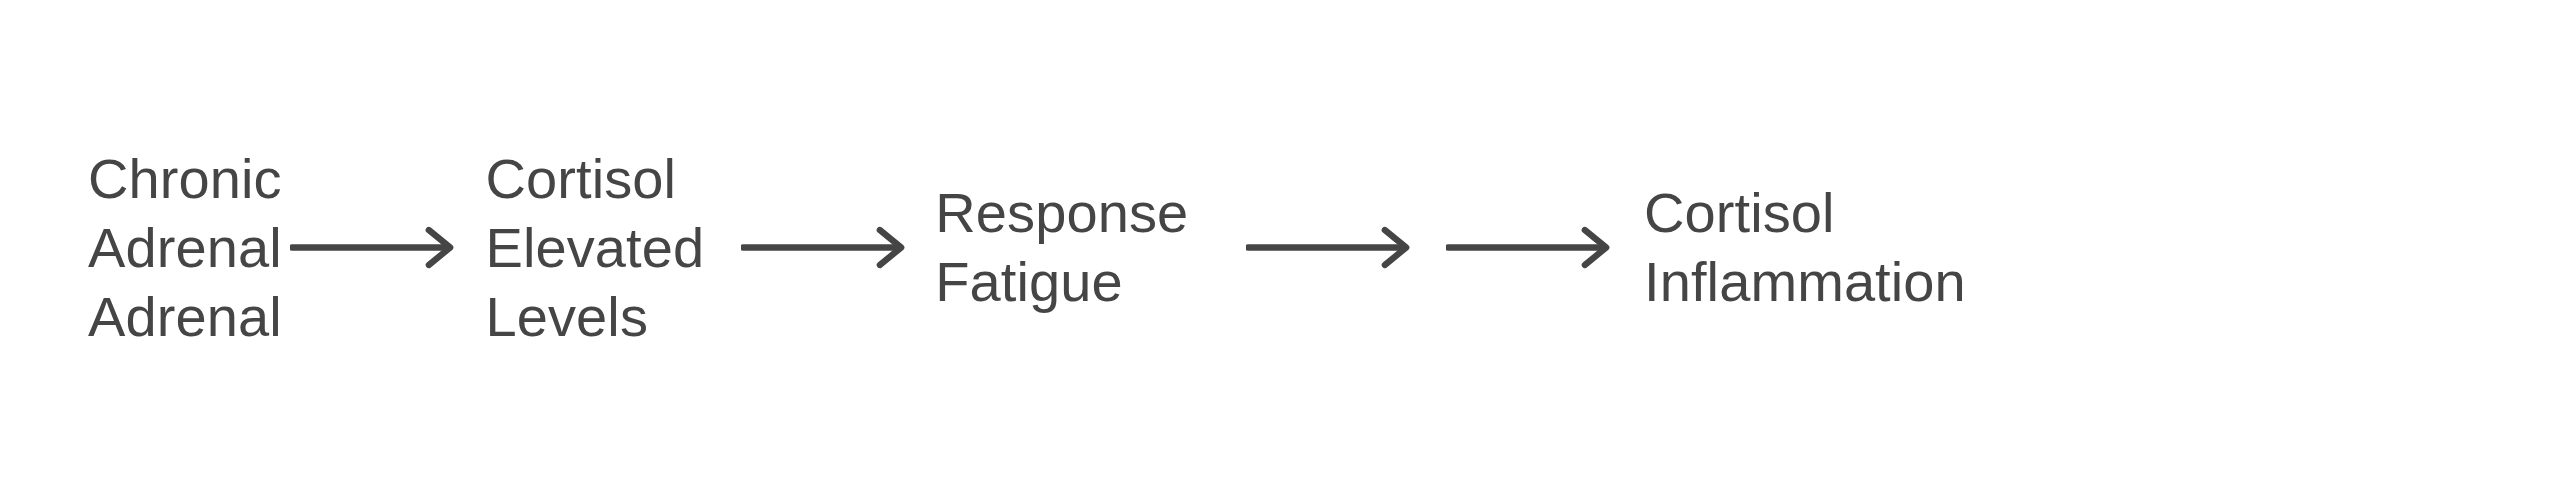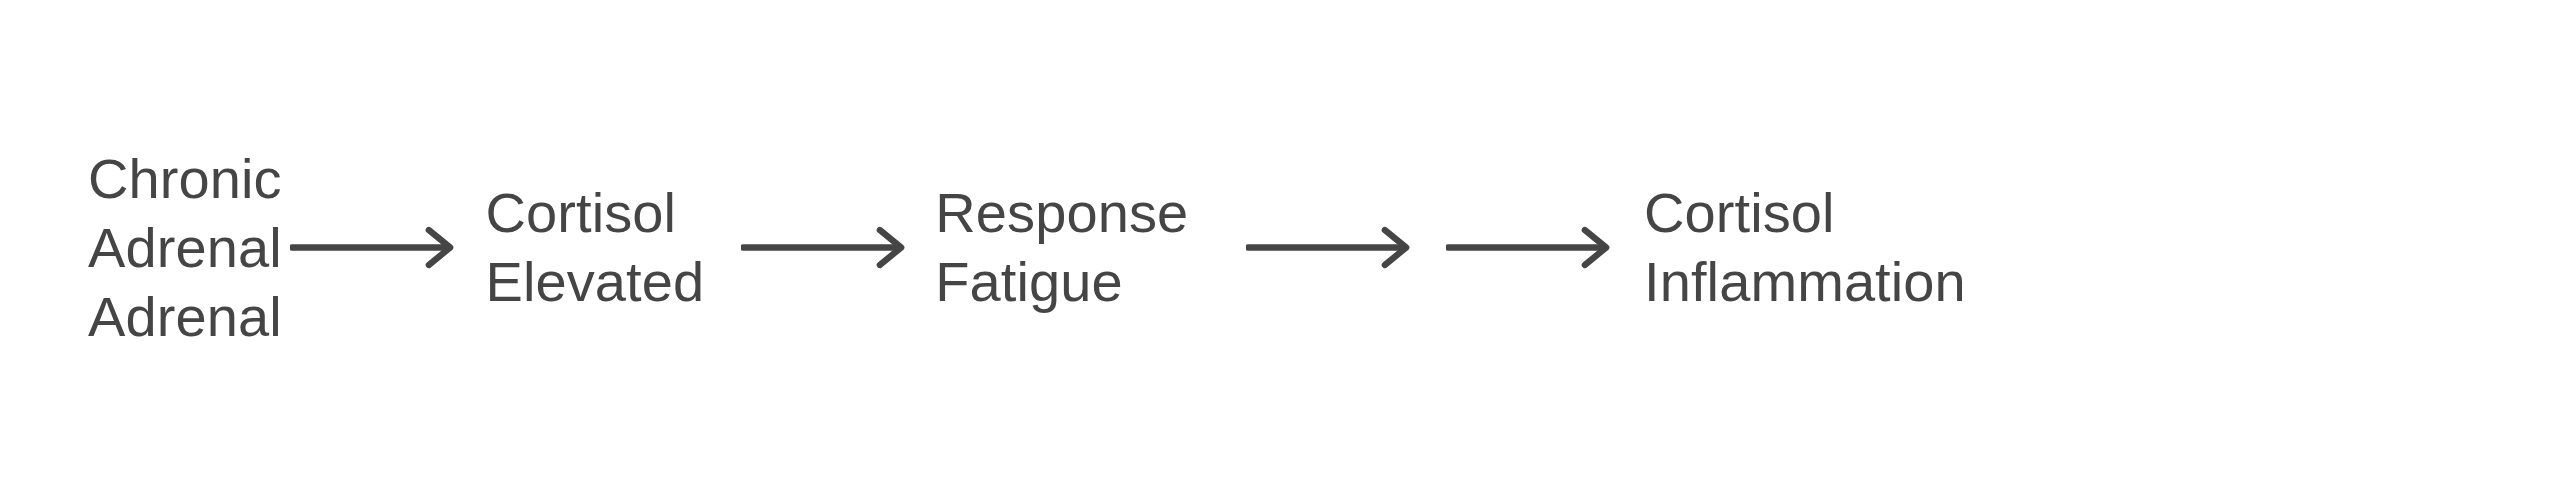--- a/index.html
+++ b/index.html
@@ -84,20 +84,21 @@
         <path d="M2 22 H162" stroke="#454545" stroke-width="6.5" stroke-linecap="round"></path>
         <path d="M143 4 L165 22 L143 40" stroke="#454545" stroke-width="6.5" stroke-linecap="round" stroke-linejoin="round" fill="none"></path>
       </svg>
     </div>
 
     <div class="gap-b"></div>
 
     <div class="node">
       <div class="node-line">Cortisol</div>
       <div class="node-line">Elevated</div>
+      <div class="node-line">Levels</div>
     </div>
 
     <div class="gap-c"></div>
 
     <div class="arrow">
       <svg width="167" height="43" viewBox="0 0 172 44" fill="none" xmlns="http://www.w3.org/2000/svg">
         <path d="M2 22 H162" stroke="#454545" stroke-width="6.5" stroke-linecap="round"></path>
         <path d="M143 4 L165 22 L143 40" stroke="#454545" stroke-width="6.5" stroke-linecap="round" stroke-linejoin="round" fill="none"></path>
       </svg>
     </div>

